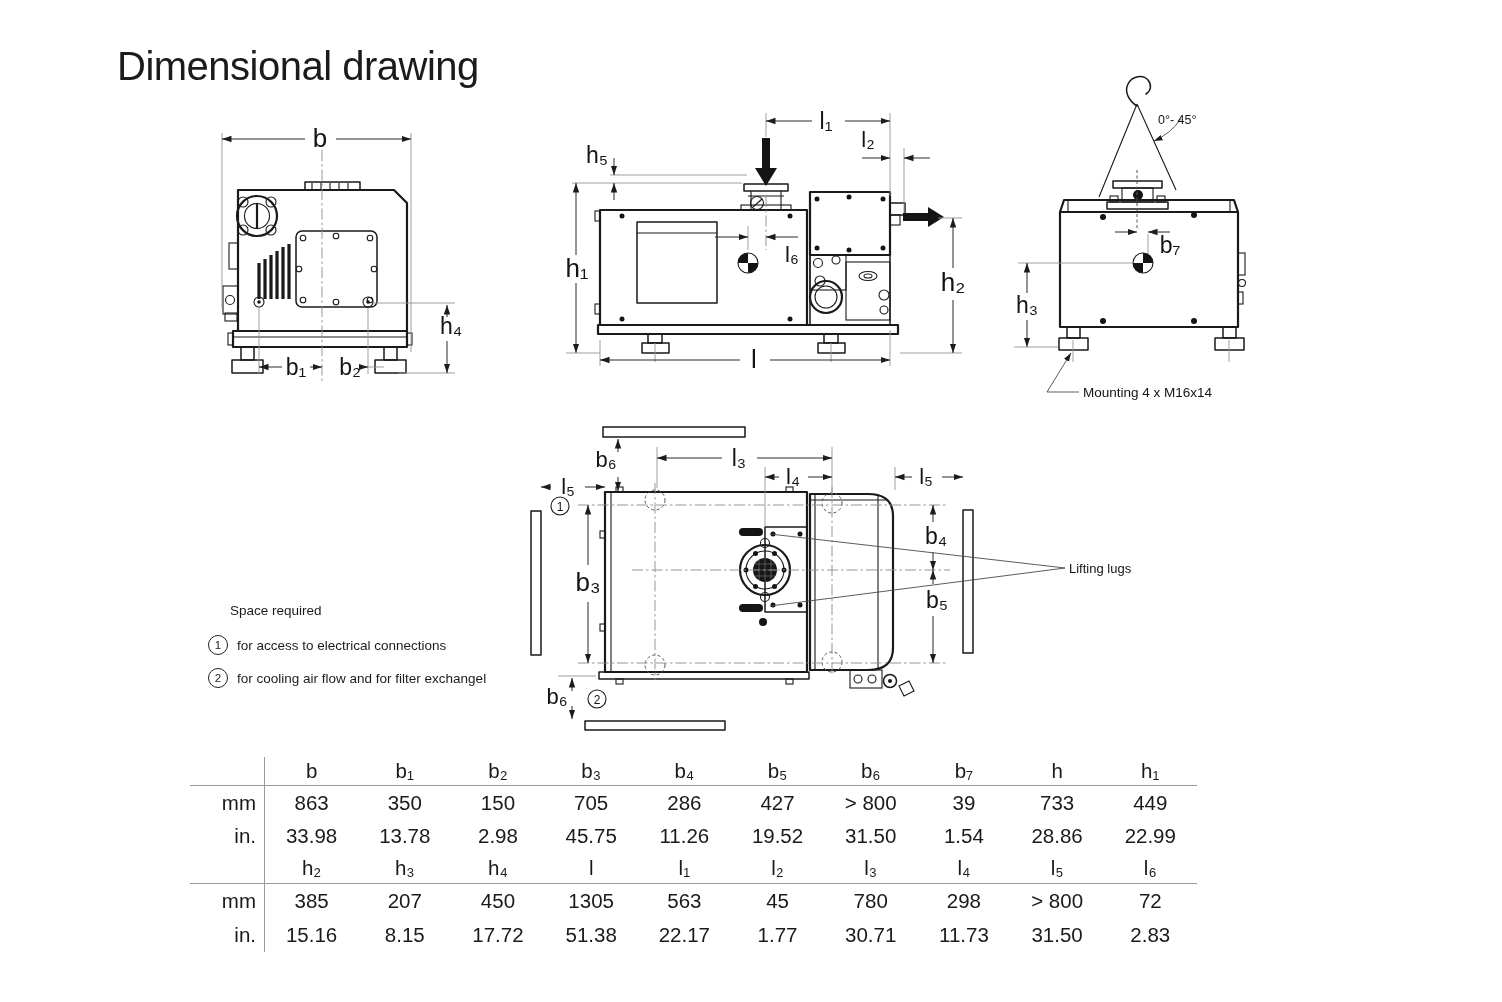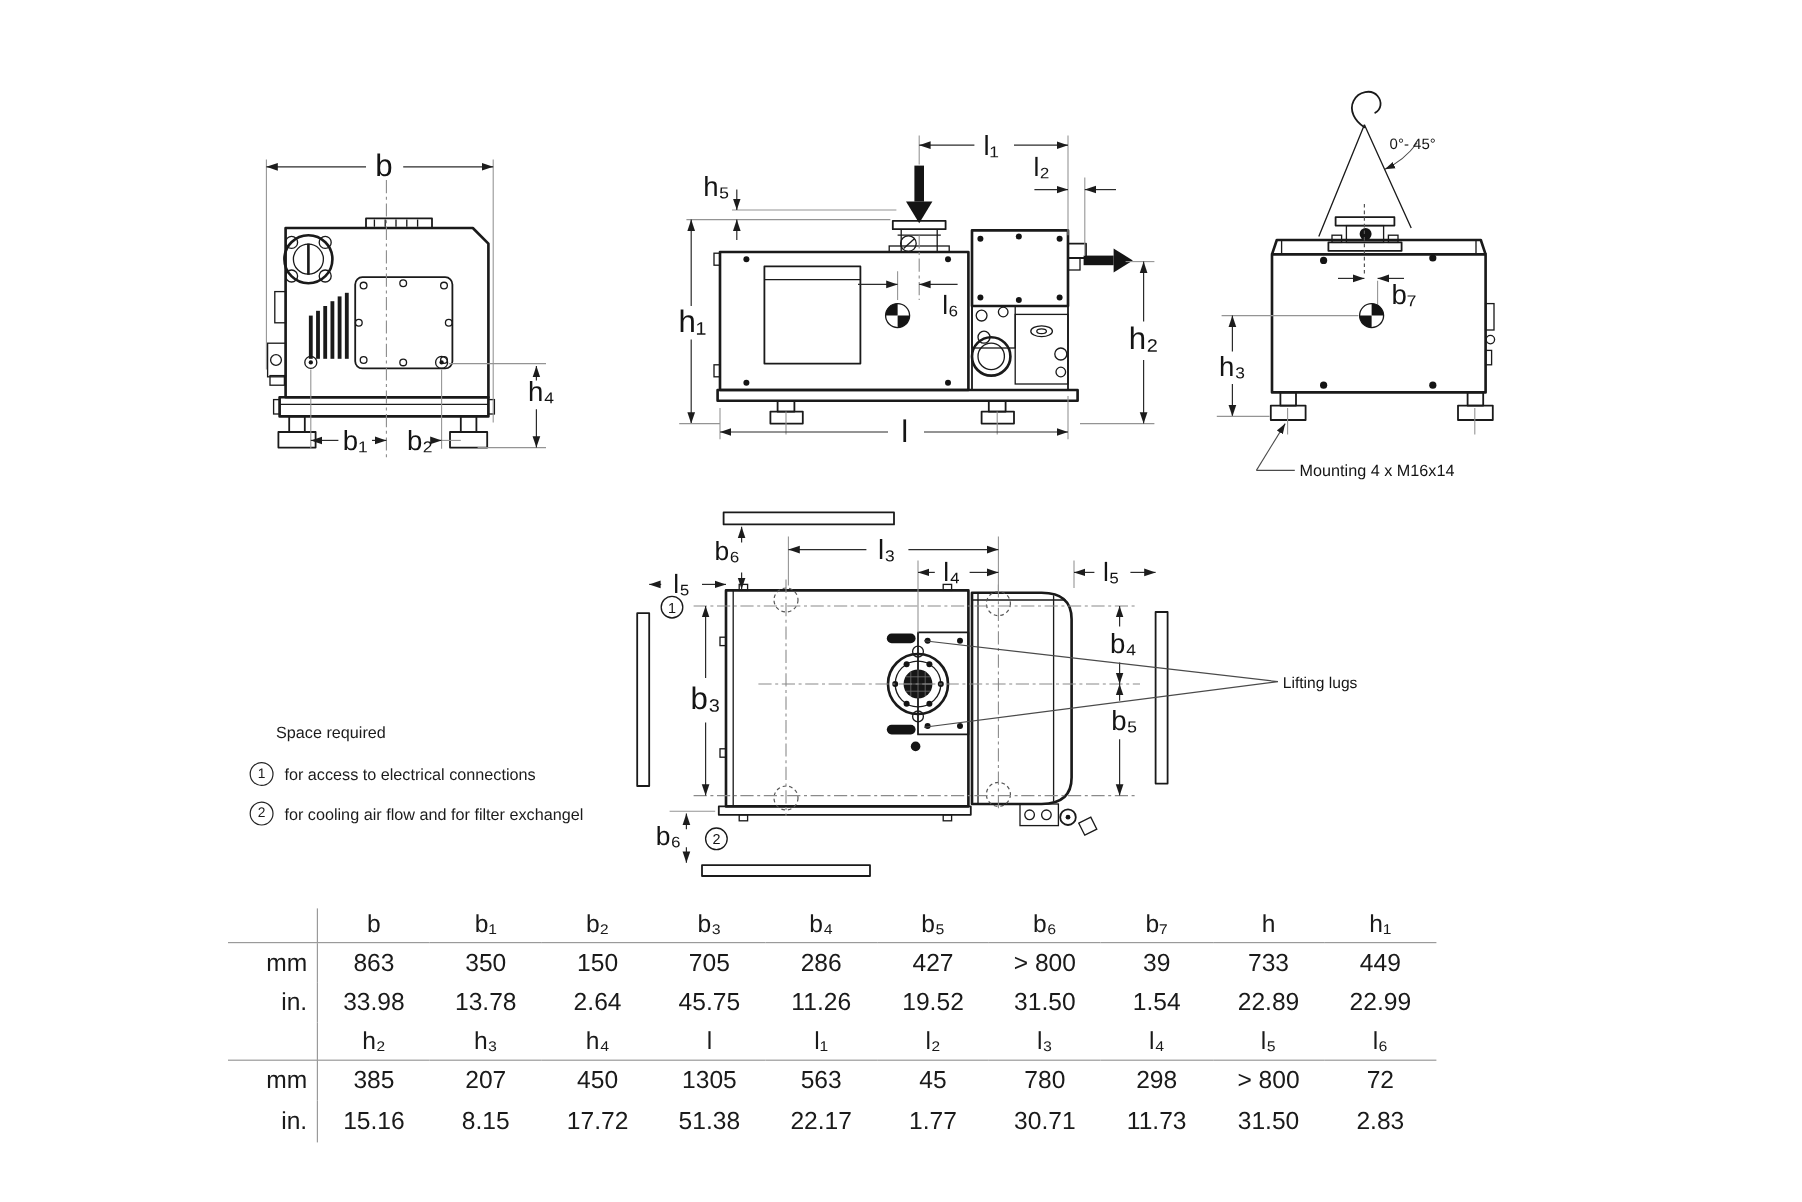--- a/index.html
+++ b/index.html
@@ -35,20 +35,21 @@
             grid-template-rows:29px 33px 33px 32px 33px 35px;
             font-size:20.5px;color:#1a1a1a;}
   #dimtable .cell{display:flex;align-items:center;justify-content:center;white-space:pre;}
   #dimtable .header{border-bottom:1px solid #9a9a9a;}
   #dimtable .rowlabel{justify-content:flex-end;padding-right:8px;border-right:1px solid #9a9a9a;}
 </style>
 </head>
 <body>
 
 <div id="page">
+  <h1 id="title">Dimensional drawing</h1>
 
   <svg width="1502" height="1002" viewBox="0 0 1502 1002">
     <defs>
       <marker id="ar" viewBox="0 0 10 10" refX="9.5" refY="5" markerWidth="10" markerHeight="10" orient="auto-start-reverse">
         <path d="M0,1.8 L9.5,5 L0,8.2 Z" fill="#1c1c1c"></path>
       </marker>
       <pattern id="hatch" patternUnits="userSpaceOnUse" width="5.5" height="5.5" patternTransform="rotate(45)">
         <rect width="5.5" height="5.5" fill="#fff"></rect>
         <line x1="0" y1="0" x2="0" y2="5.5" stroke="#3a3a3a" stroke-width="1.3"></line>
       </pattern>
@@ -427,27 +428,27 @@
       <div class="cell values">705</div>
       <div class="cell values">286</div>
       <div class="cell values">427</div>
       <div class="cell values">&gt; 800</div>
       <div class="cell values">39</div>
       <div class="cell values">733</div>
       <div class="cell values">449</div>
       <div class="cell values rowlabel">in.</div>
       <div class="cell values">33.98</div>
       <div class="cell values">13.78</div>
-      <div class="cell values">2.64</div>
+      <div class="cell values">2.98</div>
       <div class="cell values">45.75</div>
       <div class="cell values">11.26</div>
       <div class="cell values">19.52</div>
       <div class="cell values">31.50</div>
       <div class="cell values">1.54</div>
-      <div class="cell values">22.89</div>
+      <div class="cell values">28.86</div>
       <div class="cell values">22.99</div>
       <div class="cell header rowlabel"></div>
       <div class="cell header">h₂</div>
       <div class="cell header">h₃</div>
       <div class="cell header">h₄</div>
       <div class="cell header">l</div>
       <div class="cell header">l₁</div>
       <div class="cell header">l₂</div>
       <div class="cell header">l₃</div>
       <div class="cell header">l₄</div>

